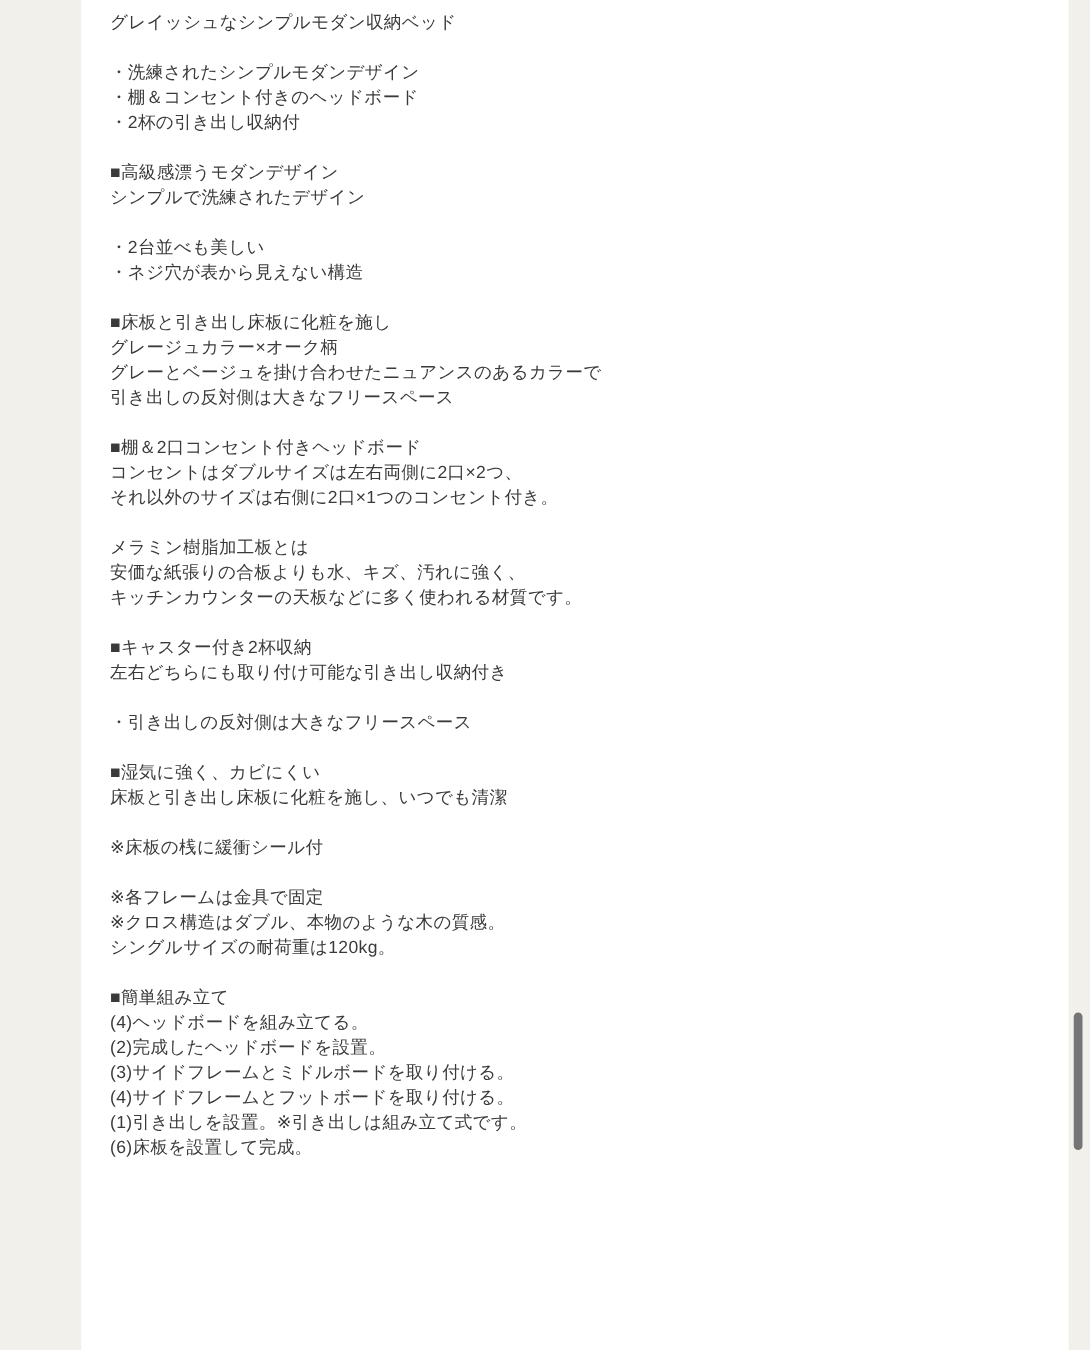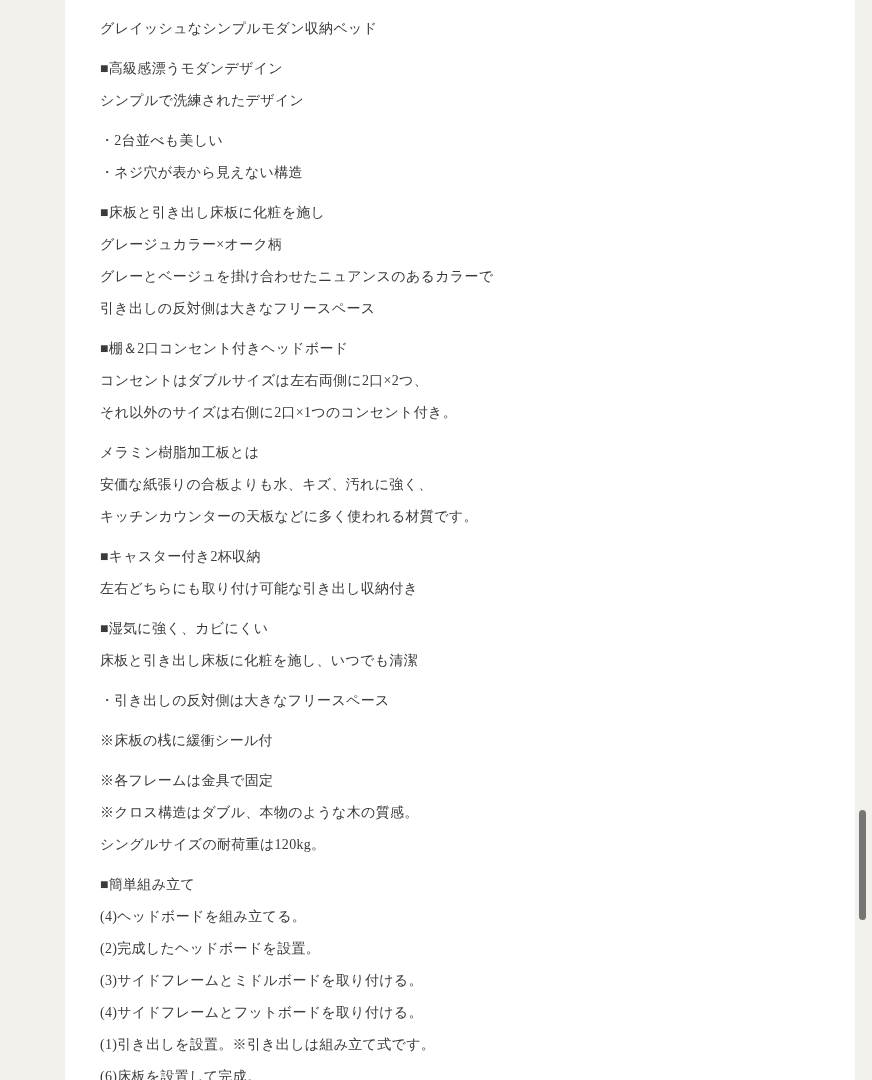--- a/index.html
+++ b/index.html
@@ -23,27 +23,26 @@
     width: 790px;
     height: 1080px;
     background: #FFFFFF;
     box-sizing: border-box;
     padding: 7px 30px 0 23px;
   }
   .paragraph {
     margin: 0 0 20px 0;
   }
   .line {
-    margin: 12px;
+    margin: 0;
     font-size: 14px;
     line-height: 20px;
     color: #3A3A3A;
     white-space: pre-wrap;
     letter-spacing: 0.3px;
-    font-family: Liberation Serif, serif;
   }
   .scrollbar-track {
     position: absolute;
     right: 0;
     top: 0;
     width: 17px;
     height: 1080px;
     background: #F1F0EA;
   }
   .scrollbar-thumb {
@@ -57,20 +56,25 @@
   }
 </style>
 </head>
 <body style="background: rgb(241, 240, 234);">
 
 <div class="page">
   <div class="content-card" style="background: rgb(255, 255, 255);">
     <div id="paragraphs-root">
         <div class="paragraph">
           <p class="line">グレイッシュなシンプルモダン収納ベッド</p>
+        </div>
+        <div class="paragraph">
+          <p class="line">・洗練されたシンプルモダンデザイン</p>
+          <p class="line">・棚＆コンセント付きのヘッドボード</p>
+          <p class="line">・2杯の引き出し収納付</p>
         </div>
         <div class="paragraph">
           <p class="line">■高級感漂うモダンデザイン</p>
           <p class="line">シンプルで洗練されたデザイン</p>
         </div>
         <div class="paragraph">
           <p class="line">・2台並べも美しい</p>
           <p class="line">・ネジ穴が表から見えない構造</p>
         </div>
         <div class="paragraph">
@@ -87,25 +91,25 @@
         <div class="paragraph">
           <p class="line">メラミン樹脂加工板とは</p>
           <p class="line">安価な紙張りの合板よりも水、キズ、汚れに強く、</p>
           <p class="line">キッチンカウンターの天板などに多く使われる材質です。</p>
         </div>
         <div class="paragraph">
           <p class="line">■キャスター付き2杯収納</p>
           <p class="line">左右どちらにも取り付け可能な引き出し収納付き</p>
         </div>
         <div class="paragraph">
+          <p class="line">・引き出しの反対側は大きなフリースペース</p>
+        </div>
+        <div class="paragraph">
           <p class="line">■湿気に強く、カビにくい</p>
           <p class="line">床板と引き出し床板に化粧を施し、いつでも清潔</p>
-        </div>
-        <div class="paragraph">
-          <p class="line">・引き出しの反対側は大きなフリースペース</p>
         </div>
         <div class="paragraph">
           <p class="line">※床板の桟に緩衝シール付</p>
         </div>
         <div class="paragraph">
           <p class="line">※各フレームは金具で固定</p>
           <p class="line">※クロス構造はダブル、本物のような木の質感。</p>
           <p class="line">シングルサイズの耐荷重は120kg。</p>
         </div>
         <div class="paragraph">

